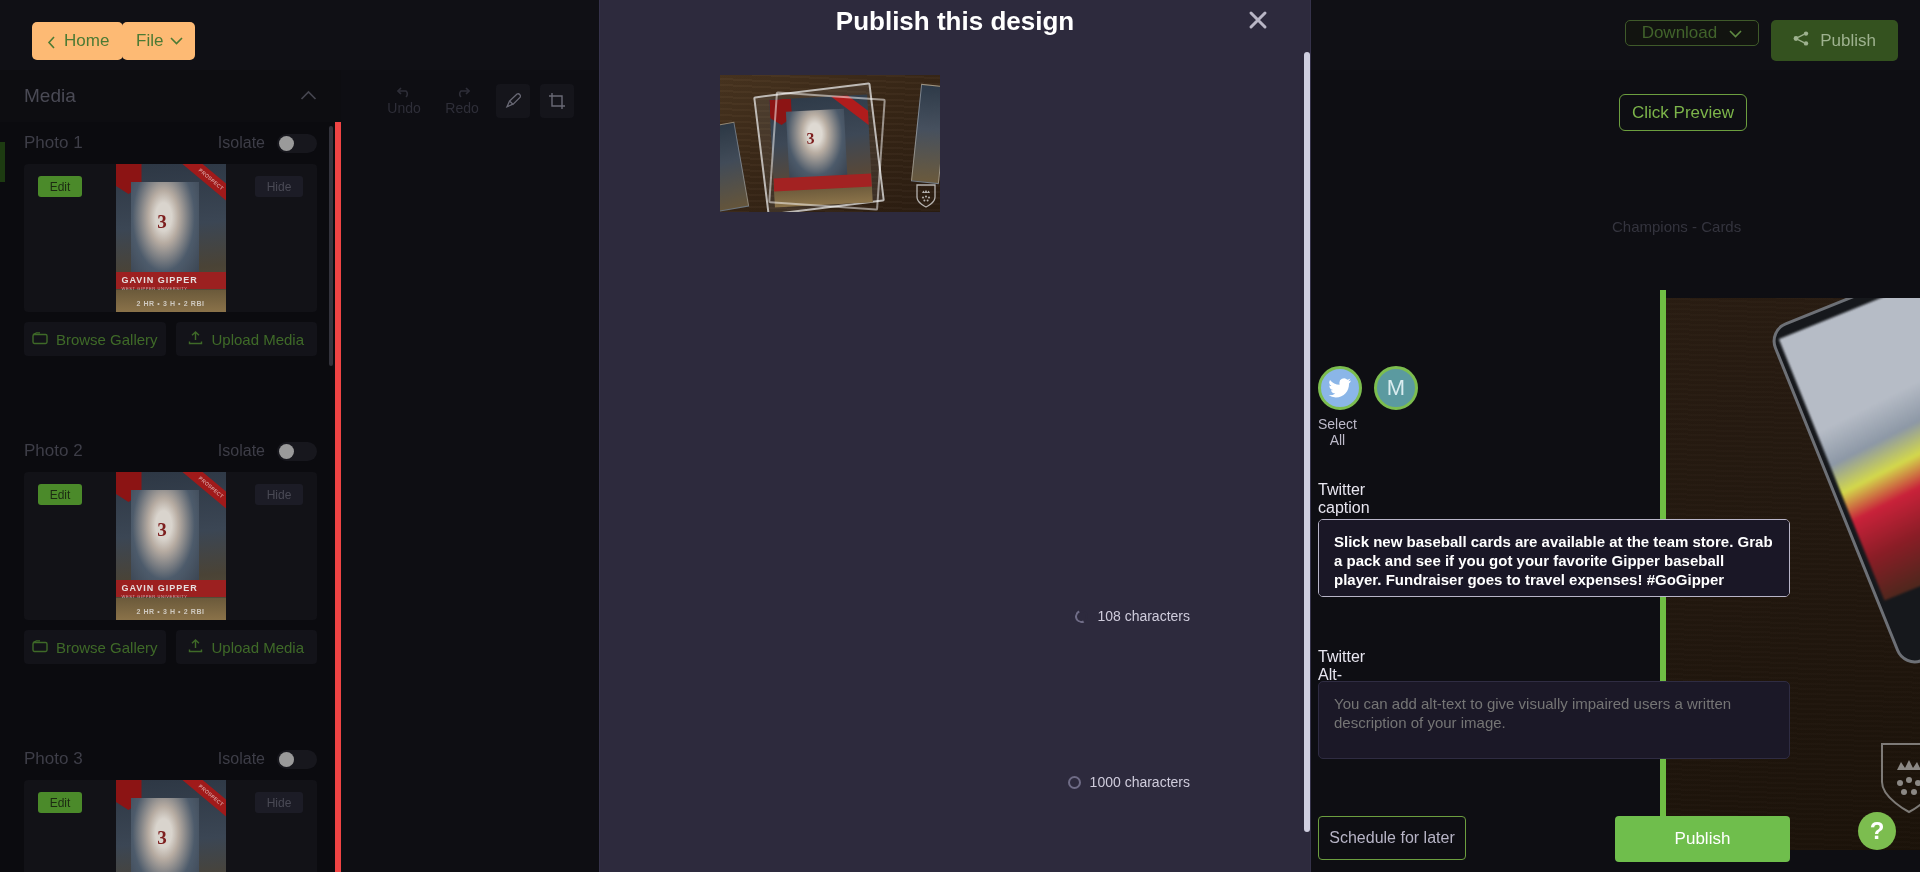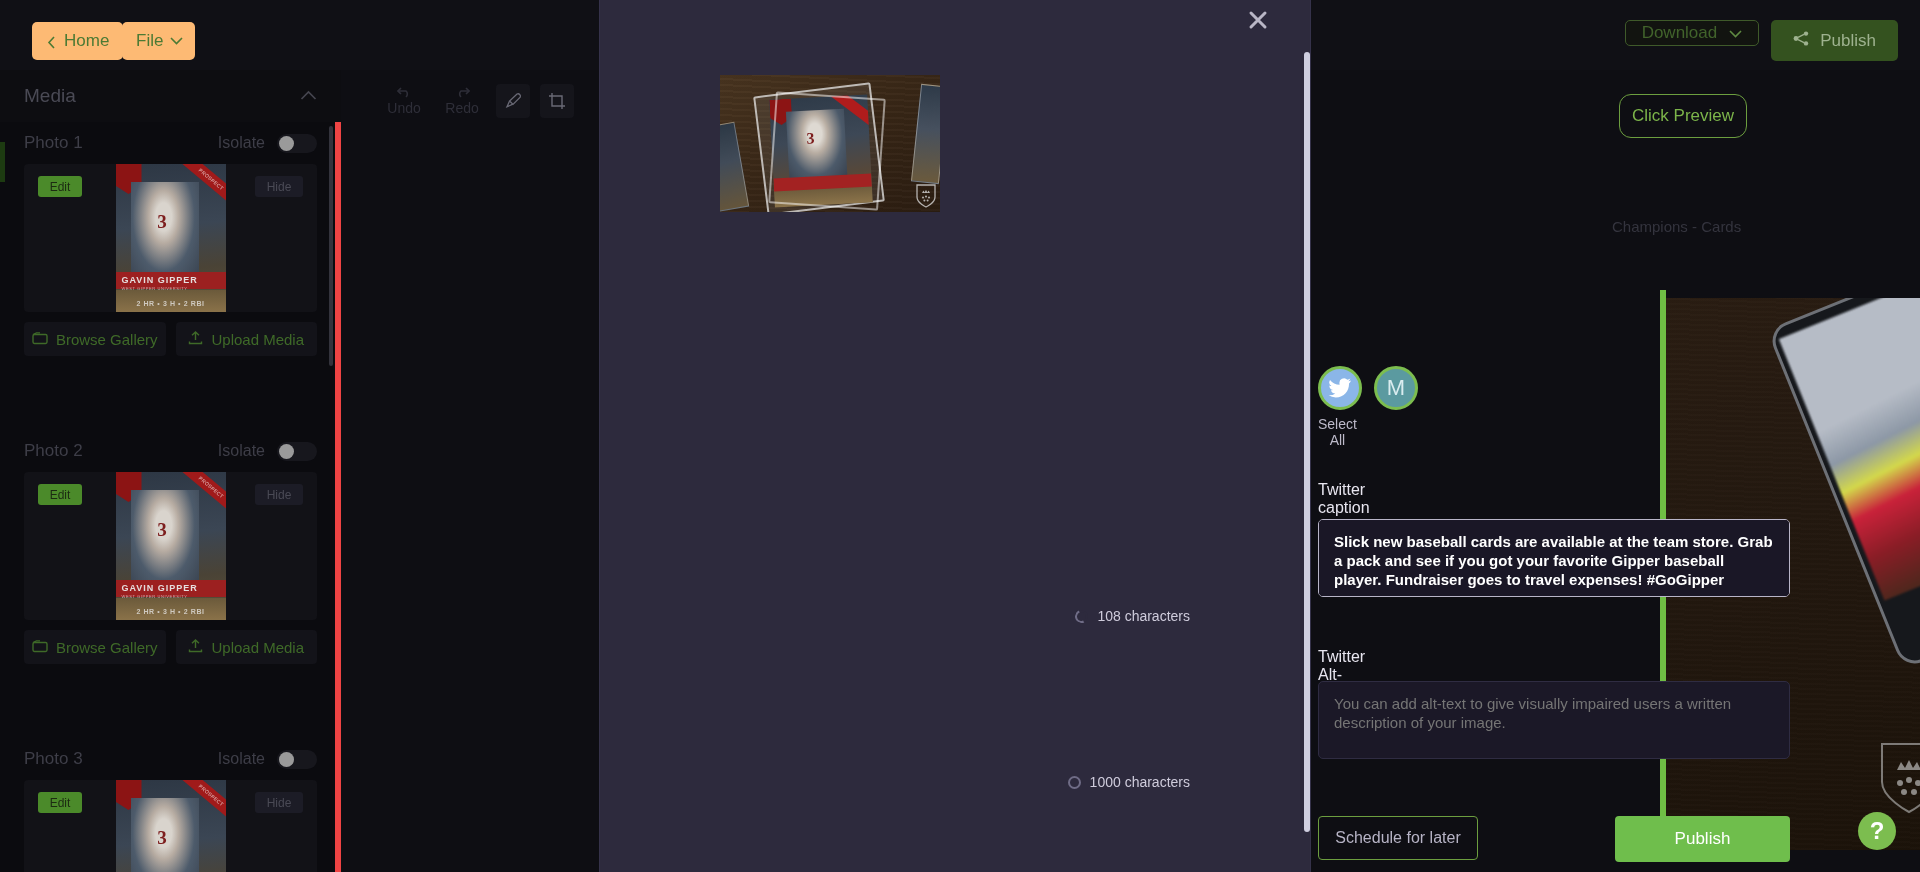--- a/index.html
+++ b/index.html
@@ -251,22 +251,22 @@
   }
   .thumb .edgecard2 {
     position: absolute; left: -12px; bottom: 2px; width: 34px; height: 86px;
     transform: rotate(-10deg);
     background: linear-gradient(175deg,#2b3744 0%,#414b58 45%,#65553a 100%);
     border: 1px solid rgba(255,255,255,.3);
   }
   .thumb .wm { position: absolute; right: 4px; bottom: 4px; width: 20px; height: 24px; opacity: .8; }
 
   .btn-preview {
-    position: absolute; left: 1019px; top: 94px; width: 128px; height: 44px;
-    background: transparent; border: 1px solid #6c9e3f; border-radius: 12px;
+    position: absolute; left: 1019px; top: 94px; width: 128px; height: 37px;
+    background: transparent; border: 1px solid #6c9e3f; border-radius: 6px;
     color: #7cb44a; font-size: 17px; cursor: pointer;
   }
 
   .accounts { position: absolute; left: 718px; top: 366px; display: flex; gap: 12px; }
   .avatar {
     width: 44px; height: 44px; border-radius: 50%; border: 3px solid #7cbd4f;
     display: flex; align-items: center; justify-content: center; cursor: pointer;
   }
   .av-tw { background: #8bb6e8; }
   .av-m { background: #5b9aa0; color: #d9ecef; font-size: 22px; }
@@ -295,21 +295,21 @@
   .counter {
     position: absolute; right: 120px; display: flex; align-items: center; gap: 9px;
     color: #cfccdc; font-size: 14px;
   }
   .cnt-caption { top: 608px; }
   .cnt-alt { top: 774px; }
   .ring { width: 13px; height: 13px; border-radius: 50%; border: 2px solid #6f6c86; }
   .ring.part { border-top-color: #2d2a3d; border-right-color: #2d2a3d; transform: rotate(20deg); }
 
   .btn-schedule {
-    position: absolute; left: 718px; top: 816px; width: 160px; height: 44px;
+    position: absolute; left: 718px; top: 816px; width: 148px; height: 44px;
     background: transparent; border: 1px solid #6c9e3f; border-radius: 4px;
     color: #b7b4c6; font-size: 16px; cursor: pointer;
   }
   .btn-publish-modal {
     position: absolute; left: 1015px; top: 816px; width: 175px; height: 46px;
     background: #6fbe4c; border: none; border-radius: 4px;
     color: #ffffff; font-size: 17px; cursor: pointer;
   }
 </style>
 </head>
@@ -531,20 +531,21 @@
             <div class="player"></div>
             <div class="num">3</div>
 
           </div>
         </div>
       </div>
     </div>
   </div>
 
   <div class="modal">
+    <div class="modal-title">Publish this design</div>
     <button class="modal-close">
       <svg width="28" height="28" viewBox="0 0 28 28">
           <path d="M7 7 L21 21 M21 7 L7 21" stroke="#b9b6c6" stroke-width="3" stroke-linecap="round"></path>
         </svg>
     </button>
     <div class="modal-scroll"></div>
 
     <div class="thumb">
       <div class="tb-bg"></div>
       <div class="edgecard2"></div>

